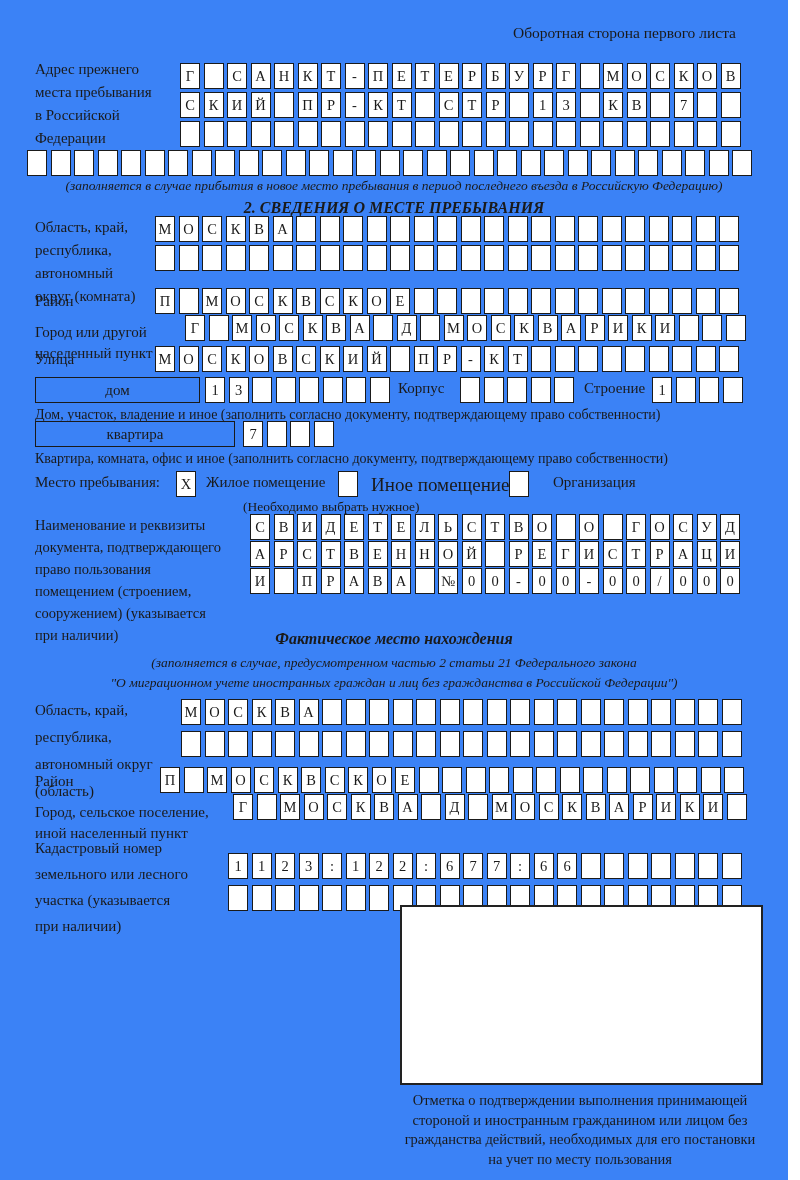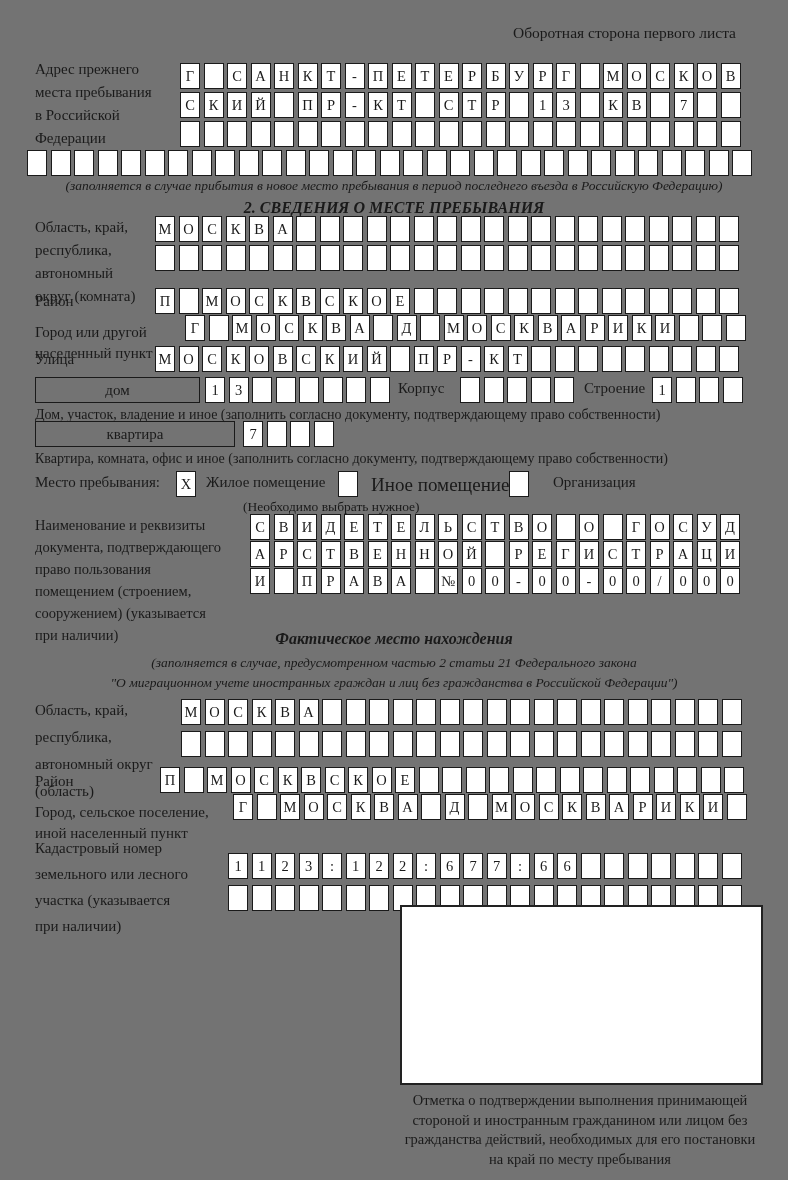--- a/index.html
+++ b/index.html
@@ -1,17 +1,17 @@
 <!DOCTYPE html>
 <html><head>
 <meta charset="utf-8">
 <style>
   html,body { margin:0; padding:0; background:#fff; }
   .page {
-    position:relative; width:788px; height:1180px; background:#737373;
+    position:relative; width:788px; height:1180px; background:#3b82f6;
     color:#1a1a1a; font-family:"Liberation Serif","DejaVu Serif",serif;
     overflow:hidden;
   }
   .abs { position:absolute; }
   .label { font-size:15px; line-height:23px; }
   .label-tight { font-size:15px; line-height:21px;margin-top:8px; }
   .label-wide { font-size:15px; line-height:27px; }
   .label-doc { font-size:14.5px; line-height:22px; }
   .label-cad { font-size:15px; line-height:26px; }
   .caption { font-size:13.5px; }
@@ -609,16 +609,16 @@
       <span class="cell"></span>
       <span class="cell"></span>
       <span class="cell"></span>
     </div>
 
   <div class="abs stampbox" style="left:400px; top:905px; width:363px; height:180px;"></div>
   <div class="abs stampcap" style="left:380px; top:1091px; width:400px;">
       <div>Отметка о подтверждении выполнения принимающей</div>
       <div>стороной и иностранным гражданином или лицом без</div>
       <div>гражданства действий, необходимых для его постановки</div>
-      <div>на край по месту пребывания</div>
+      <div>на учет по месту пользования</div>
     </div>
 
 </div>
 
 </body></html>

